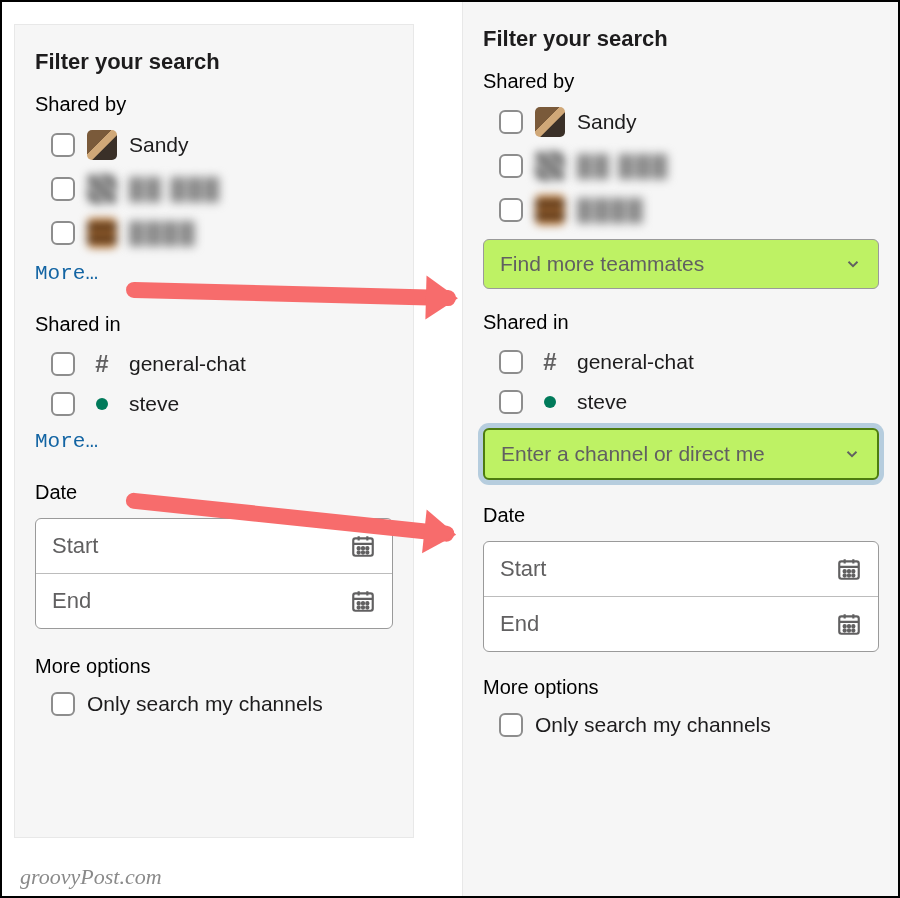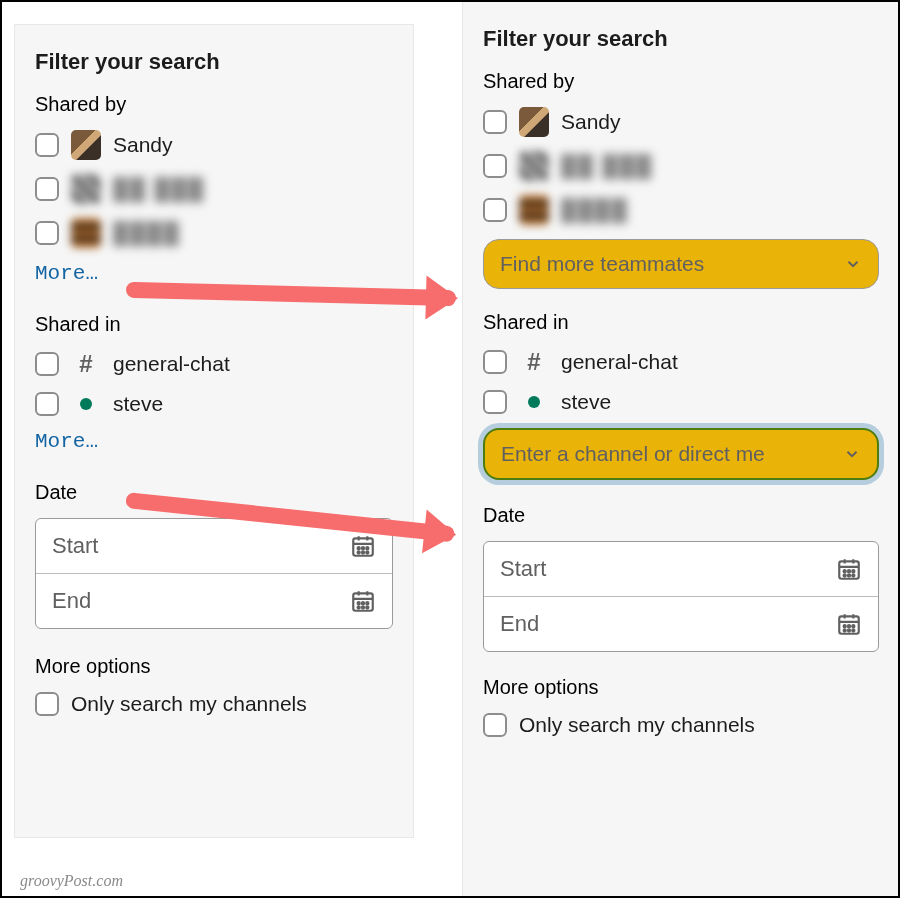--- a/index.html
+++ b/index.html
@@ -39,21 +39,21 @@
   }
   .section-label {
     font-size: 20px;
     color: #000000;
     margin: 10px 0 14px 0;
   }
   .row {
     display: flex;
     align-items: center;
     gap: 12px;
-    margin: 8px 0 14px 0;
+    margin: 8px 0 14px 16px;
   }
   .checkbox {
     width: 24px;
     height: 24px;
     border: 2px solid #8d8d8d;
     border-radius: 6px;
     background: #fff;
     flex-shrink: 0;
   }
   .avatar {
@@ -84,22 +84,22 @@
     width: 30px; text-align:center;
     font-size: 24px; font-weight:700; color:#616061;
   }
   .presence-dot {
     width: 12px; height:12px; border-radius:50%;
     background:#007a5a; margin:0 9px;
   }
   .presence-wrap { width:30px; display:flex; justify-content:center; }
   .select-box {
     display:flex; align-items:center; justify-content:space-between;
-    border:1px solid #9a9a9a; border-radius:16px;
-    background:#eab308; padding:12px 16px; font-size:21px;
+    border:1px solid #9a9a9a; border-radius:6px;
+    background:#bef264; padding:12px 16px; font-size:21px;
     color:#616061; margin:6px 0 12px 0;
   }
   .select-box.focused {
     border:2px solid #4d7c0f;
     box-shadow: 0 0 0 5px rgba(18,100,163,0.28);
   }
   .chevron {
     width:18px; height:18px; flex-shrink:0;
   }
   .date-group {
@@ -108,21 +108,21 @@
   }
   .date-row {
     display:flex; align-items:center; justify-content:space-between;
     padding:14px 16px; font-size:22px; color:#616061;
   }
   .date-row + .date-row { border-top:1px solid #bcbcbc; }
   .cal-icon { width:26px; height:26px; }
   .watermark {
     position:absolute; left:18px; bottom:6px;
     font-family: Georgia, 'Times New Roman', serif;
-    font-size:16px; color:#8a8a8a; font-style:italic;margin-top:16px;
+    font-size:22px; color:#8a8a8a; font-style:italic;margin-top:16px;
   }
   
   .arrow {
     position:absolute; height:16px;
     background:#f76c6c; border-radius:8px;
   }
   .arrow::after{
     content:""; position:absolute; right:-2px; top:50%;
     transform:translateY(-50%);
     border-left:32px solid #f76c6c;

